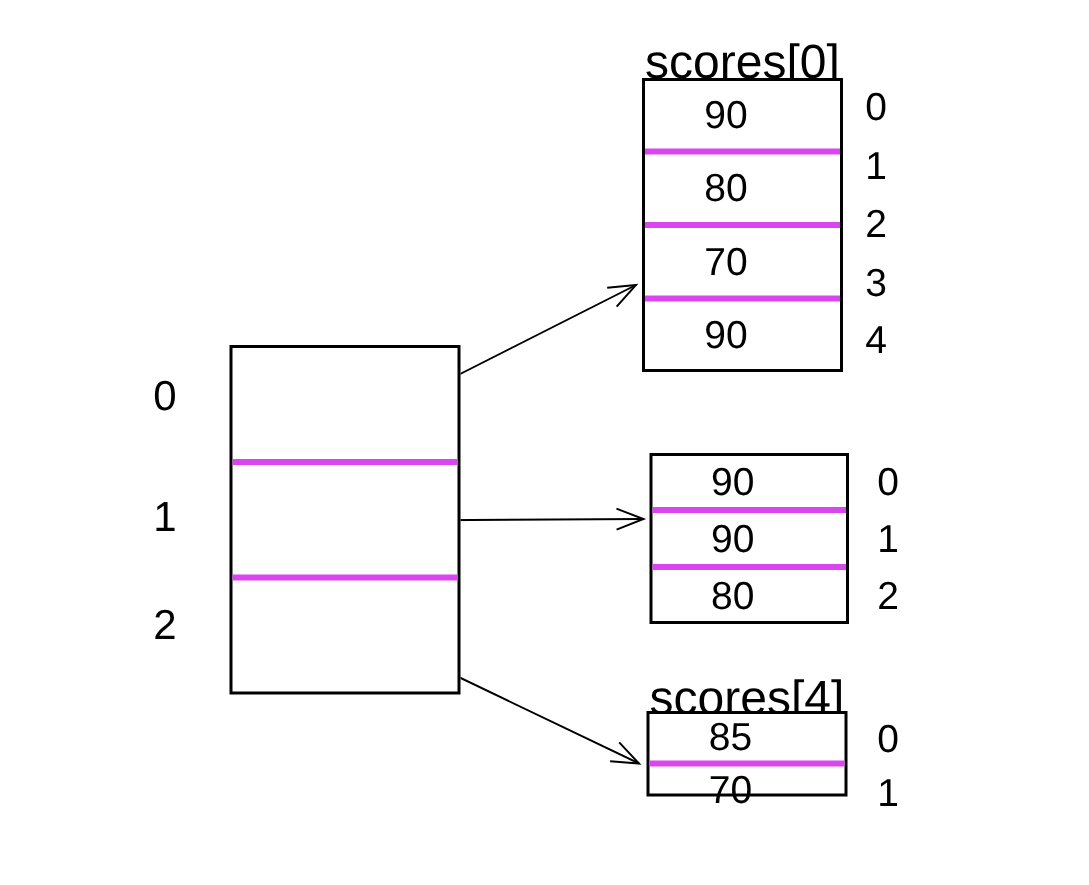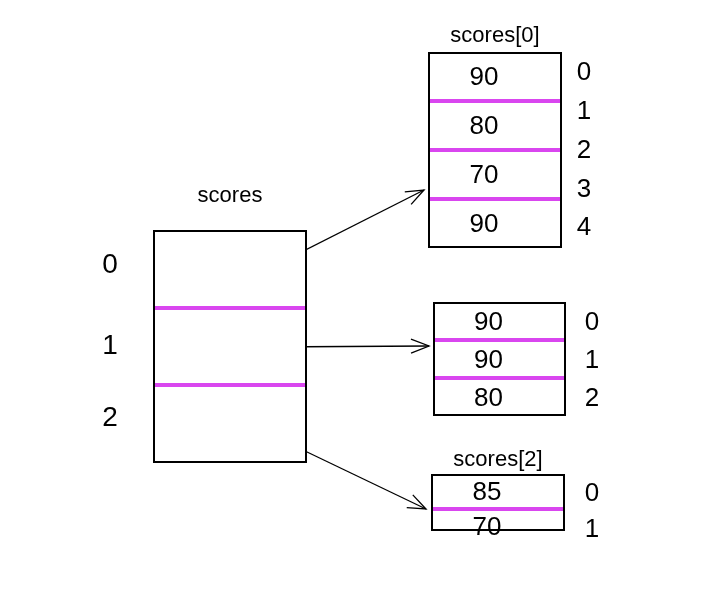--- a/index.html
+++ b/index.html
@@ -11,21 +11,21 @@
     position: relative;
     width: 726px;
     height: 590px;
     background: #ffffff;
     font-family: "Liberation Sans", sans-serif;
     color: #000000;
     overflow: hidden;
   }
   .abs { position: absolute; }
   .title {
-    font-size: 22px;
+    font-size: 32px;
     line-height: 1.2;
     text-align: center;
     white-space: nowrap;
   }
   .vbox {
     border: 2px solid #000000;
     display: flex;
     flex-direction: column;
     box-sizing: border-box;
     background: #ffffff;
@@ -63,21 +63,20 @@
     <defs>
       <marker id="openArrow" markerWidth="24" markerHeight="20" refX="20" refY="9" orient="auto" markerUnits="userSpaceOnUse">
         <path d="M2,2 L20,9 L2,16" fill="none" stroke="#000000" stroke-width="1.3"></path>
       </marker>
     </defs>
     <line x1="260" y1="273" x2="424" y2="190" stroke="#000000" stroke-width="1.3" marker-end="url(#openArrow)"></line>
     <line x1="262" y1="347" x2="429" y2="346" stroke="#000000" stroke-width="1.3" marker-end="url(#openArrow)"></line>
     <line x1="257" y1="428" x2="426" y2="509" stroke="#000000" stroke-width="1.3" marker-end="url(#openArrow)"></line>
   </svg>
 
-  <div class="abs title" style="left:153px; top:182px; width:154px;">scores</div>
 
   <div class="abs vbox" style="left:153px; top:230px; width:154px; height:233px;">
     <div class="cell"></div>
     <div class="cell"></div>
     <div class="cell"></div>
   </div>
 
   <div class="abs idx main-idx" style="left:95px; top:250px;">0</div>
   <div class="abs idx main-idx" style="left:95px; top:331px;">1</div>
   <div class="abs idx main-idx" style="left:95px; top:403px;">2</div>
@@ -101,21 +100,21 @@
   <div class="abs vbox" style="left:433px; top:302px; width:133px; height:114px;">
     <div class="cell value-cell">90</div>
     <div class="cell value-cell">90</div>
     <div class="cell value-cell">80</div>
   </div>
 
   <div class="abs idx" style="left:577px; top:308px;">0</div>
   <div class="abs idx" style="left:577px; top:346px;">1</div>
   <div class="abs idx" style="left:577px; top:384px;">2</div>
 
-  <div class="abs title" style="left:431px; top:446px; width:134px; padding-right:12px;">scores[2]</div>
+  <div class="abs title" style="left:431px; top:446px; width:134px; padding-right:12px;">scores[4]</div>
 
   <div class="abs vbox" style="left:431px; top:474px; width:134px; height:57px;">
     <div class="cell value-cell">85</div>
     <div class="cell value-cell">70</div>
   </div>
 
   <div class="abs idx" style="left:577px; top:479px;">0</div>
   <div class="abs idx" style="left:577px; top:515px;">1</div>
 
 </div>

